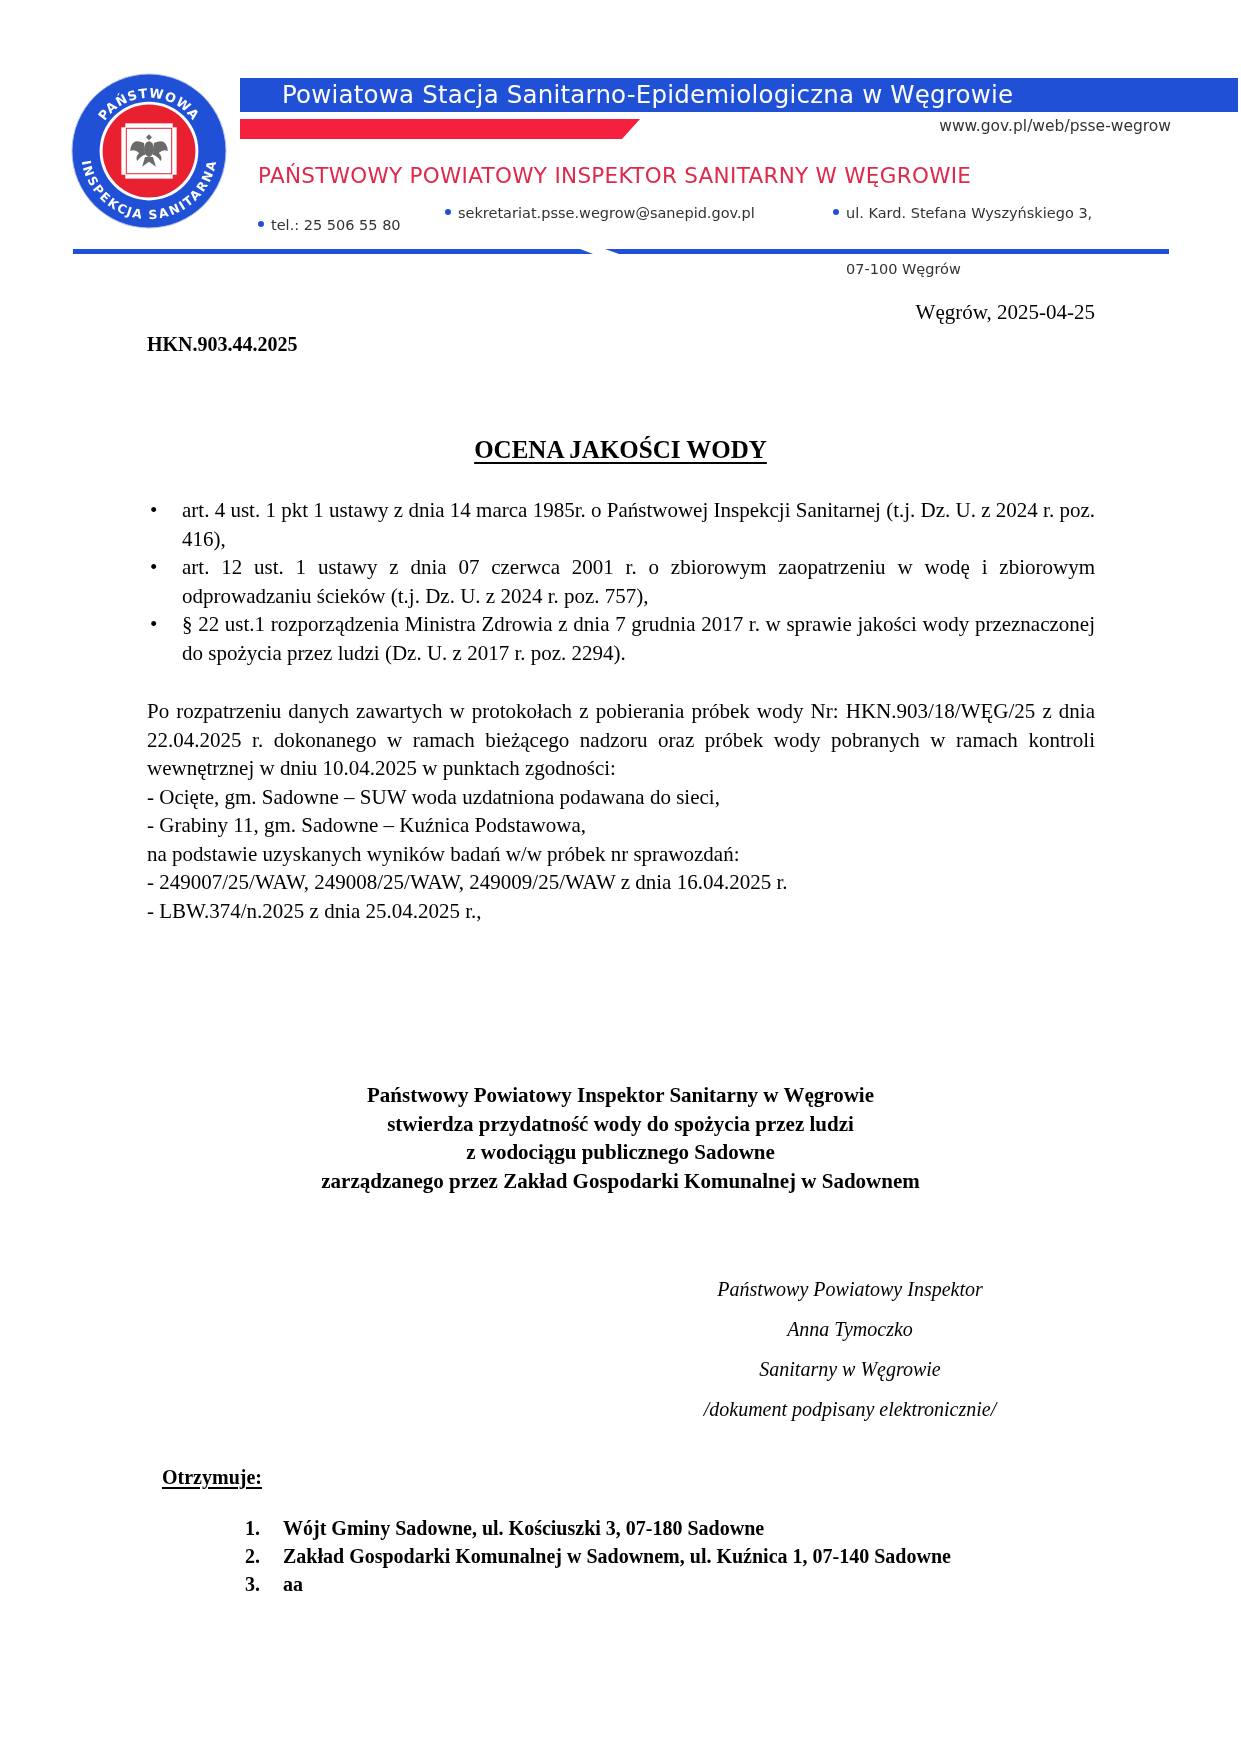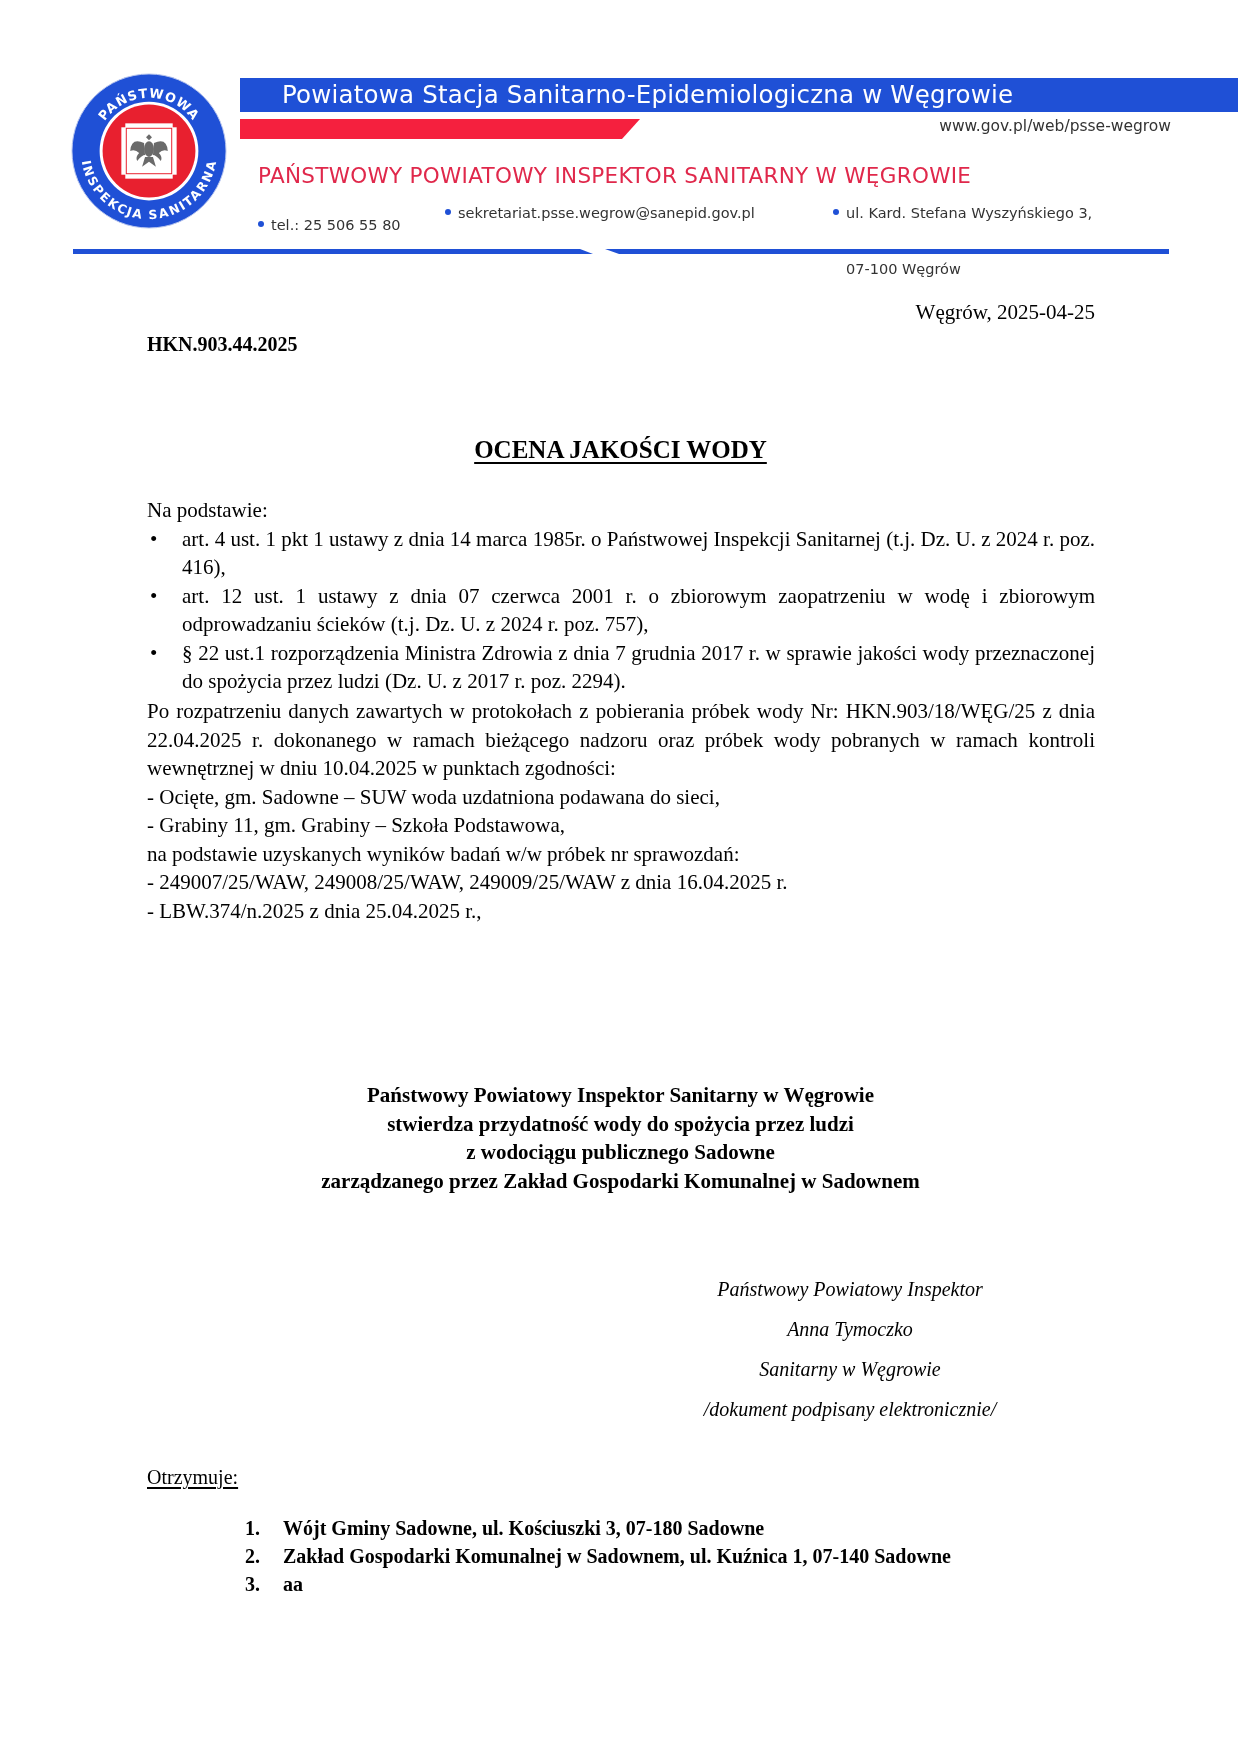--- a/index.html
+++ b/index.html
@@ -179,23 +179,23 @@
       width: 400px;
       top: 1269px;
       text-align: center;
       font-style: italic;
       font-size: 20px;
       line-height: 40px;
     }
     .signature .line { display: block; }
     .recipients-heading {
       position: absolute;
-      left: 147px;
+      left: 162px;
       top: 1466px;
-      font-weight: normal;
+      font-weight: bold;
       font-size: 20px;
       text-decoration: underline;
       text-underline-offset: 3px;
     }
     .recipients {
       position: absolute;
       left: 245px;
       top: 1514px;
       margin: 0;
       padding: 0;
@@ -269,41 +269,40 @@
   <div class="bottom-rule-left"></div>
   <div class="bottom-rule-right"></div>
 </div>
 
 <div class="date-line">Węgrów, 2025-04-25</div>
 <div class="ref-number">HKN.903.44.2025</div>
 
 <div class="doc-title">OCENA JAKOŚCI WODY</div>
 
 <div class="basis">
-  <div>Na podstawie:</div>
   <ul class="basis-list">
     <li>
       <span class="bullet">•</span>
       <span>art. 4 ust. 1 pkt 1 ustawy z dnia 14 marca 1985r. o Państwowej Inspekcji Sanitarnej (t.j. Dz. U. z 2024 r. poz. 416),</span>
     </li>
     <li>
       <span class="bullet">•</span>
       <span>art. 12 ust. 1 ustawy z dnia 07 czerwca 2001 r. o zbiorowym zaopatrzeniu w wodę i zbiorowym odprowadzaniu ścieków (t.j. Dz. U. z 2024 r. poz. 757),</span>
     </li>
     <li>
       <span class="bullet">•</span>
       <span>§ 22 ust.1 rozporządzenia  Ministra  Zdrowia z dnia 7 grudnia 2017 r. w sprawie jakości wody przeznaczonej do spożycia przez ludzi (Dz. U. z 2017 r. poz. 2294).</span>
     </li>
   </ul>
 </div>
 
 <div class="findings">
   <p>Po rozpatrzeniu danych zawartych w protokołach z pobierania próbek wody Nr: HKN.903/18/WĘG/25  z dnia 22.04.2025 r. dokonanego w ramach bieżącego nadzoru  oraz próbek wody pobranych w ramach kontroli wewnętrznej w dniu 10.04.2025 w punktach zgodności:</p>
   <span class="line">- Ocięte, gm. Sadowne  – SUW woda uzdatniona podawana do sieci,</span>
-  <span class="line">- Grabiny 11, gm. Grabiny – Szkoła Podstawowa,</span>
+  <span class="line">- Grabiny 11, gm. Sadowne – Kuźnica Podstawowa,</span>
   <span class="line">na podstawie uzyskanych wyników badań  w/w próbek nr sprawozdań:</span>
   <span class="line">- 249007/25/WAW, 249008/25/WAW, 249009/25/WAW z dnia 16.04.2025 r.</span>
   <span class="line">- LBW.374/n.2025 z dnia 25.04.2025 r.,</span>
 </div>
 
 <div class="statement">
   <span class="line">Państwowy Powiatowy Inspektor Sanitarny w Węgrowie</span>
   <span class="line">stwierdza  przydatność wody do spożycia przez ludzi</span>
   <span class="line">z wodociągu publicznego Sadowne</span>
   <span class="line">zarządzanego przez Zakład Gospodarki Komunalnej w Sadownem</span>

